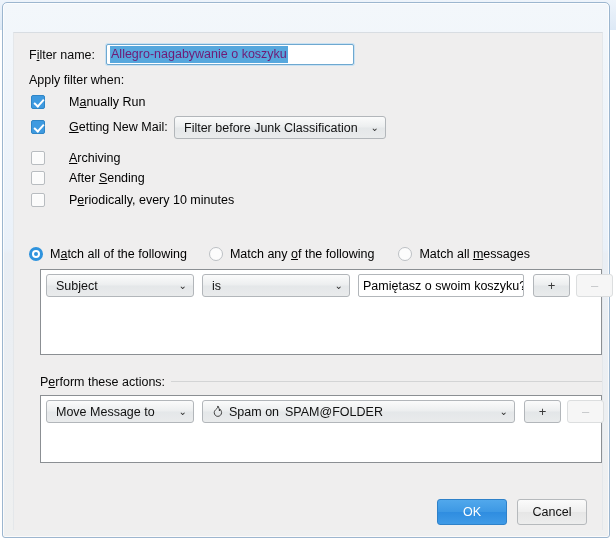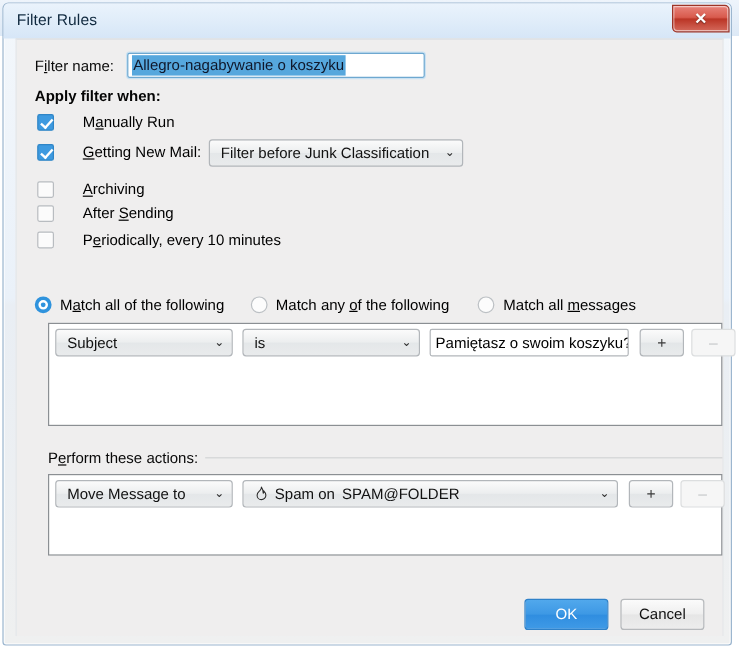--- a/index.html
+++ b/index.html
@@ -116,32 +116,32 @@
     box-shadow: 0 0 0 1px #c9e1f2;
     border-radius: 2px;
     display: flex;
     align-items: center;
     padding: 0 3px;
     overflow: hidden;
     cursor: text;
   }
   .sel-text {
     background: #56a7dd;
-    color: #0f172a;
+    color: #701a75;
     font-size: 12.5px;
     padding: 1px 1px 2px 1px;
     white-space: nowrap;
   }
 
   
   .hdr-apply {
     position: absolute;
     left: 15px; top: 40px;
     font-size: 12.5px;
-    font-weight: bold;
+    font-weight: normal;
     color: #050505;
   }
   .checkrow {
     position: absolute;
     left: 17px;
     display: flex;
     align-items: center;
     height: 18px;
     gap: 16px;
   }
@@ -386,26 +386,20 @@
 <body>
 
 <div class="backdrop">
   <div class="backdrop-strip"></div>
   <div class="ghost-text ghost-1">Correspondents</div>
   <div class="ghost-text ghost-2">Date</div>
 </div>
 
 <div class="window">
 
-  <div class="titlebar">
-    <div class="title-text">Filter Rules</div>
-    <div class="close-btn">
-      <span class="close-glyph">✕</span>
-    </div>
-  </div>
 
   <div class="client">
 
     <div class="row-filtername">
       <span class="lbl-filtername">F<span class="u">i</span>lter name:</span>
       <div class="txt-filtername">
         <span class="sel-text">Allegro-nagabywanie o koszyku</span>
       </div>
     </div>
 

